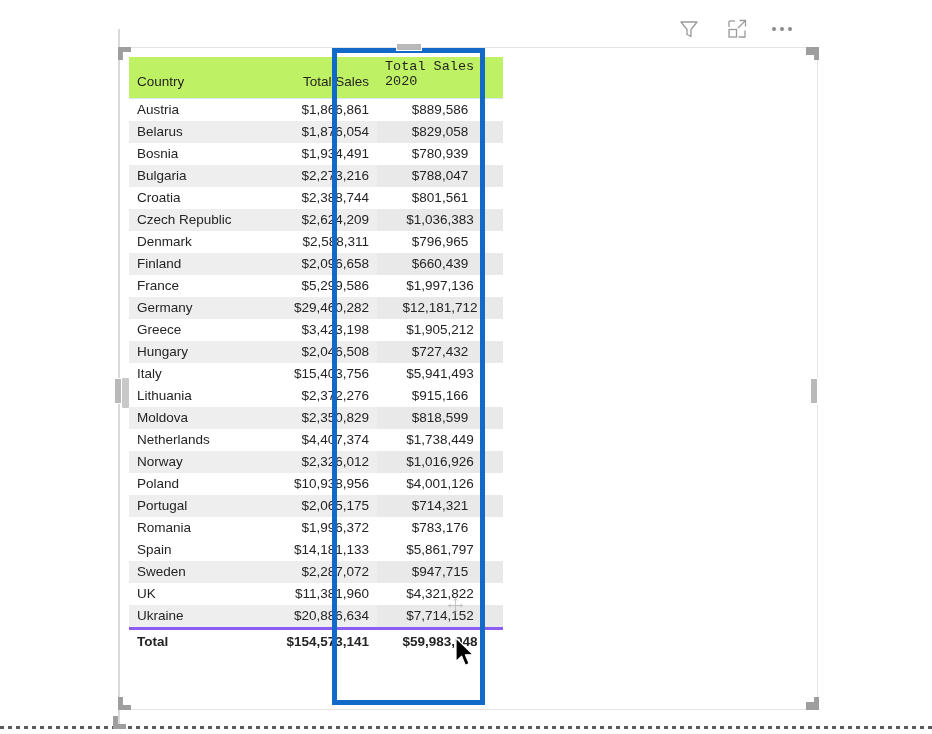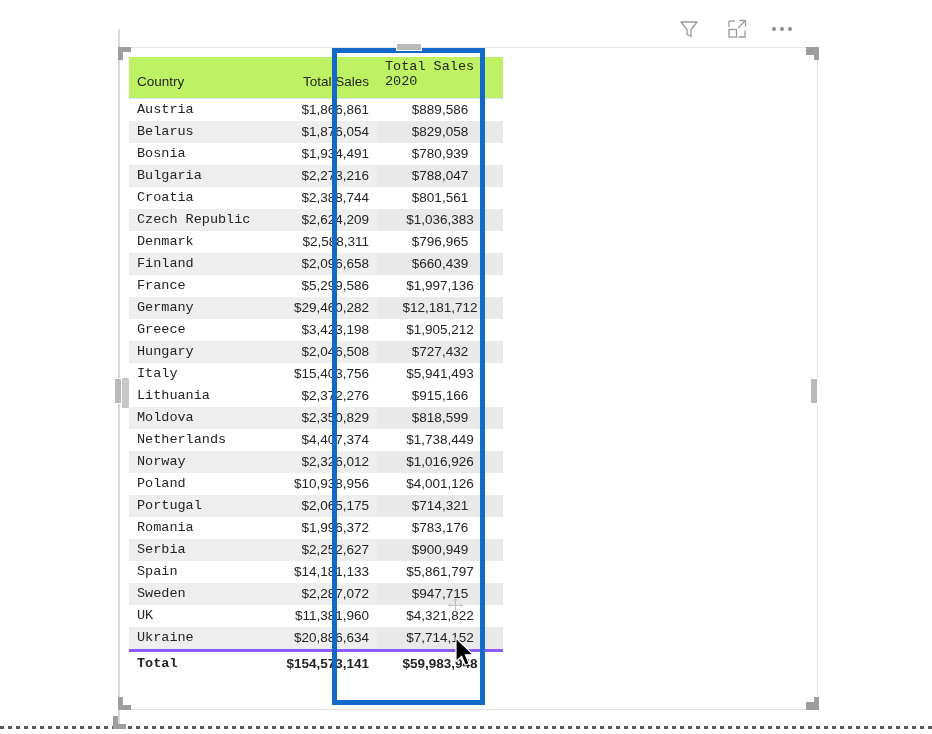--- a/index.html
+++ b/index.html
@@ -130,21 +130,21 @@
   th.col-2020    { text-align: left; width: 110px; padding-right: 10px; font-family: Liberation Mono, monospace; }
 
   table.data-table td {
     padding: 2px 8px;
     height: 22px;
     line-height: 18px;
     box-sizing: border-box;
     white-space: nowrap;
     overflow: hidden;
   }
-  td.c-country { text-align: left; font-family: Liberation Mono, monospace; }
+  td.c-country { text-align: left; }
   td.c-num     { text-align: right; }
   td.c-2020    { text-align: center; padding-right: 10px; }
 
   tr.row-alt td { background: #eeeeee; }
   tr.row-alt td.c-2020 { background: #e9e9e9; }
 
   tr.total-row td {
     font-weight: bold;
     border-top: 3px solid #8b5cf6;
     padding-top: 3px;
@@ -360,25 +360,20 @@
           <tr class="row-alt">
             <td class="c-country">Portugal</td>
             <td class="c-num">$2,065,175</td>
             <td class="c-2020">$714,321</td>
           </tr>
           <tr>
             <td class="c-country">Romania</td>
             <td class="c-num">$1,996,372</td>
             <td class="c-2020">$783,176</td>
           </tr>
-          <tr class="row-alt">
-            <td class="c-country">Serbia</td>
-            <td class="c-num">$2,252,627</td>
-            <td class="c-2020">$900,949</td>
-          </tr>
           <tr>
             <td class="c-country">Spain</td>
             <td class="c-num">$14,181,133</td>
             <td class="c-2020">$5,861,797</td>
           </tr>
           <tr class="row-alt">
             <td class="c-country">Sweden</td>
             <td class="c-num">$2,287,072</td>
             <td class="c-2020">$947,715</td>
           </tr>

